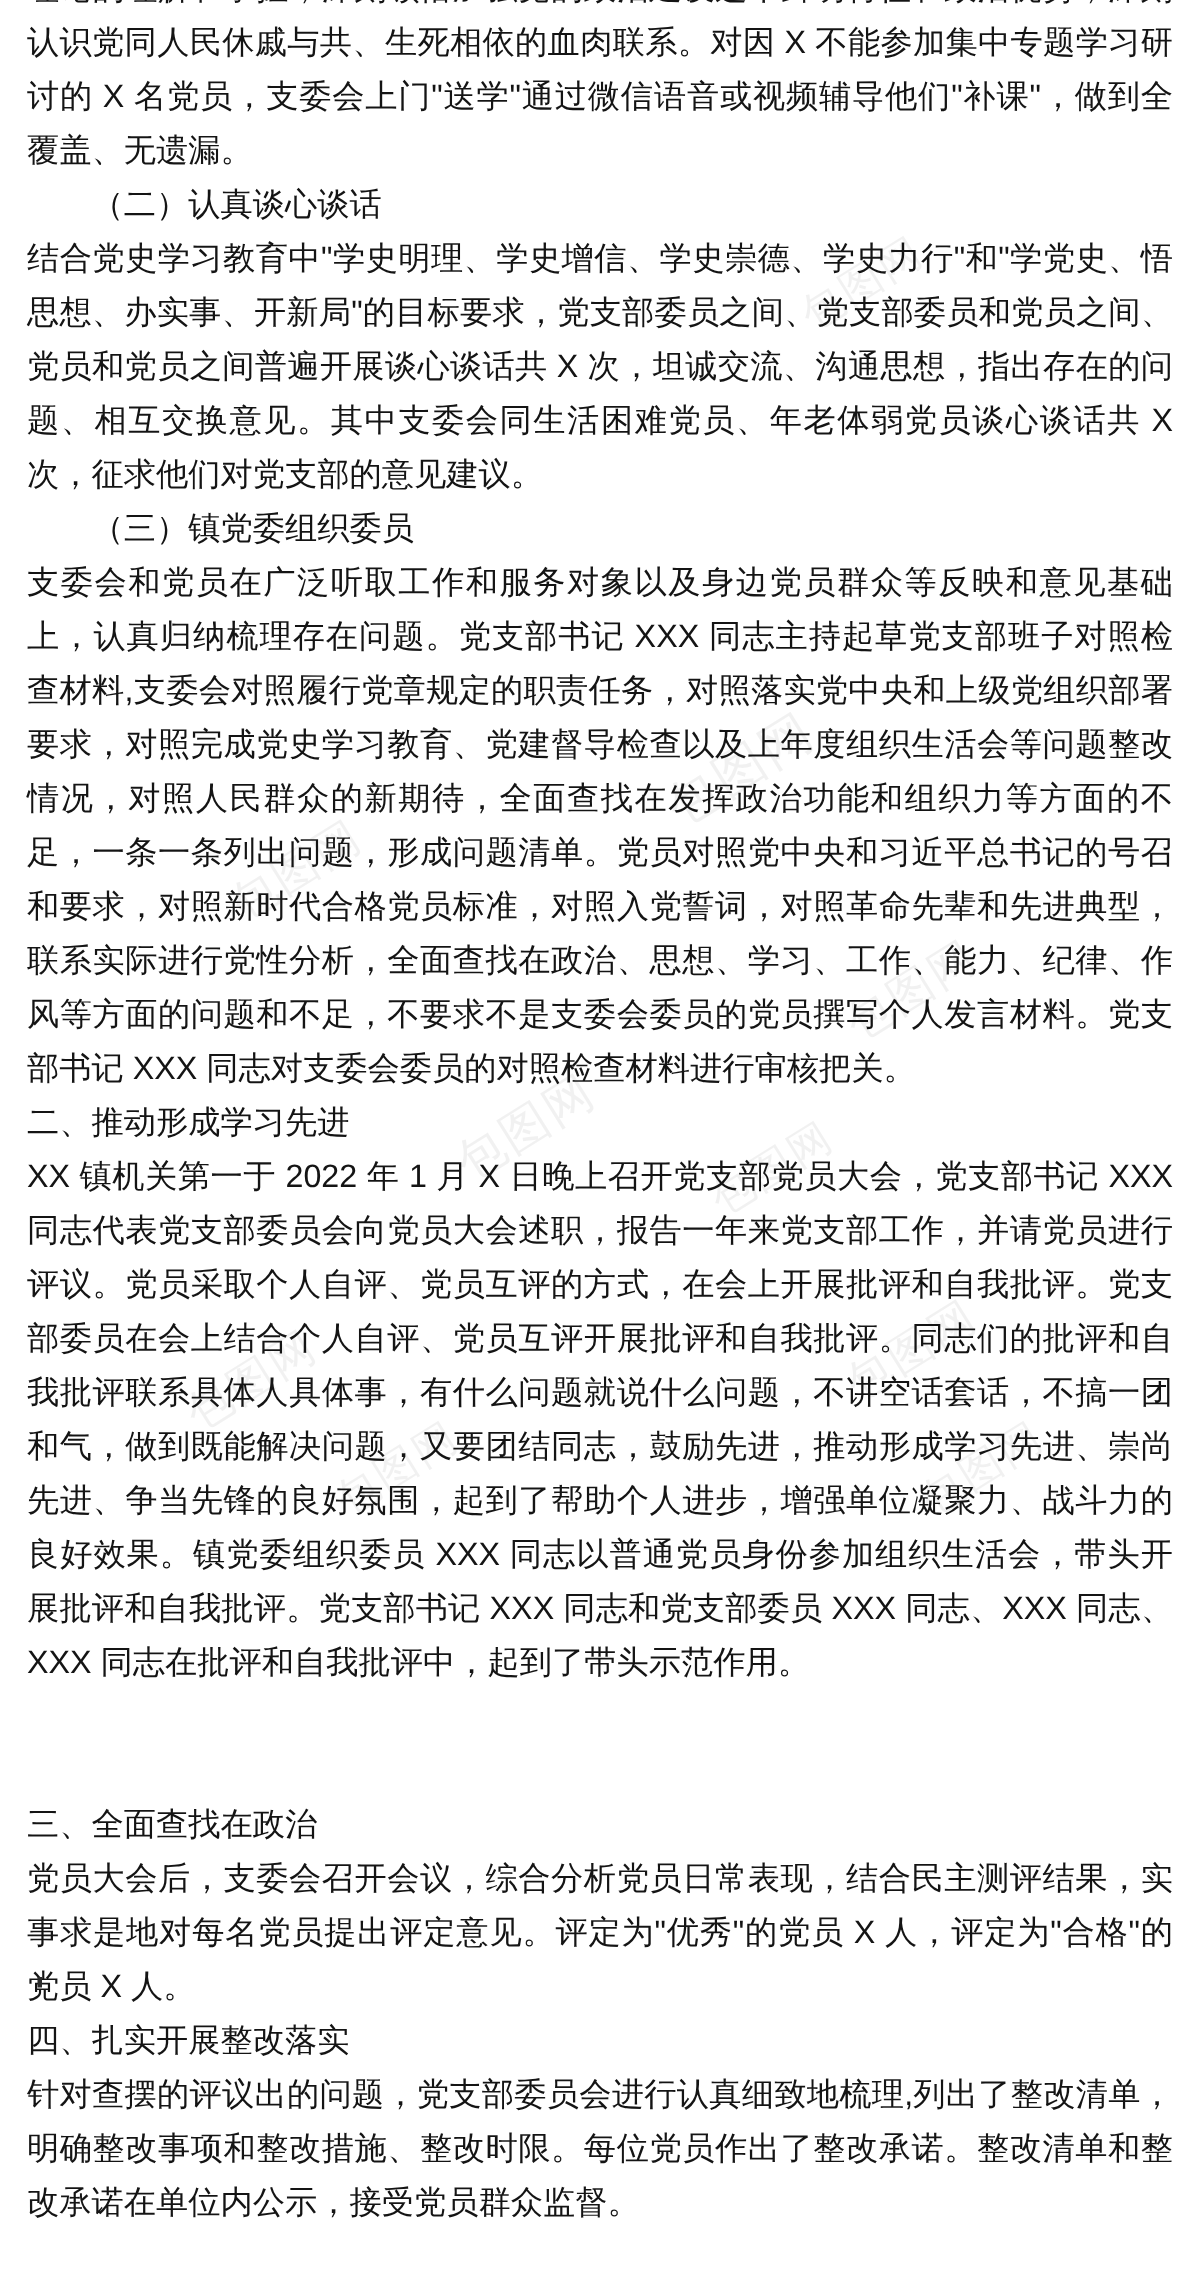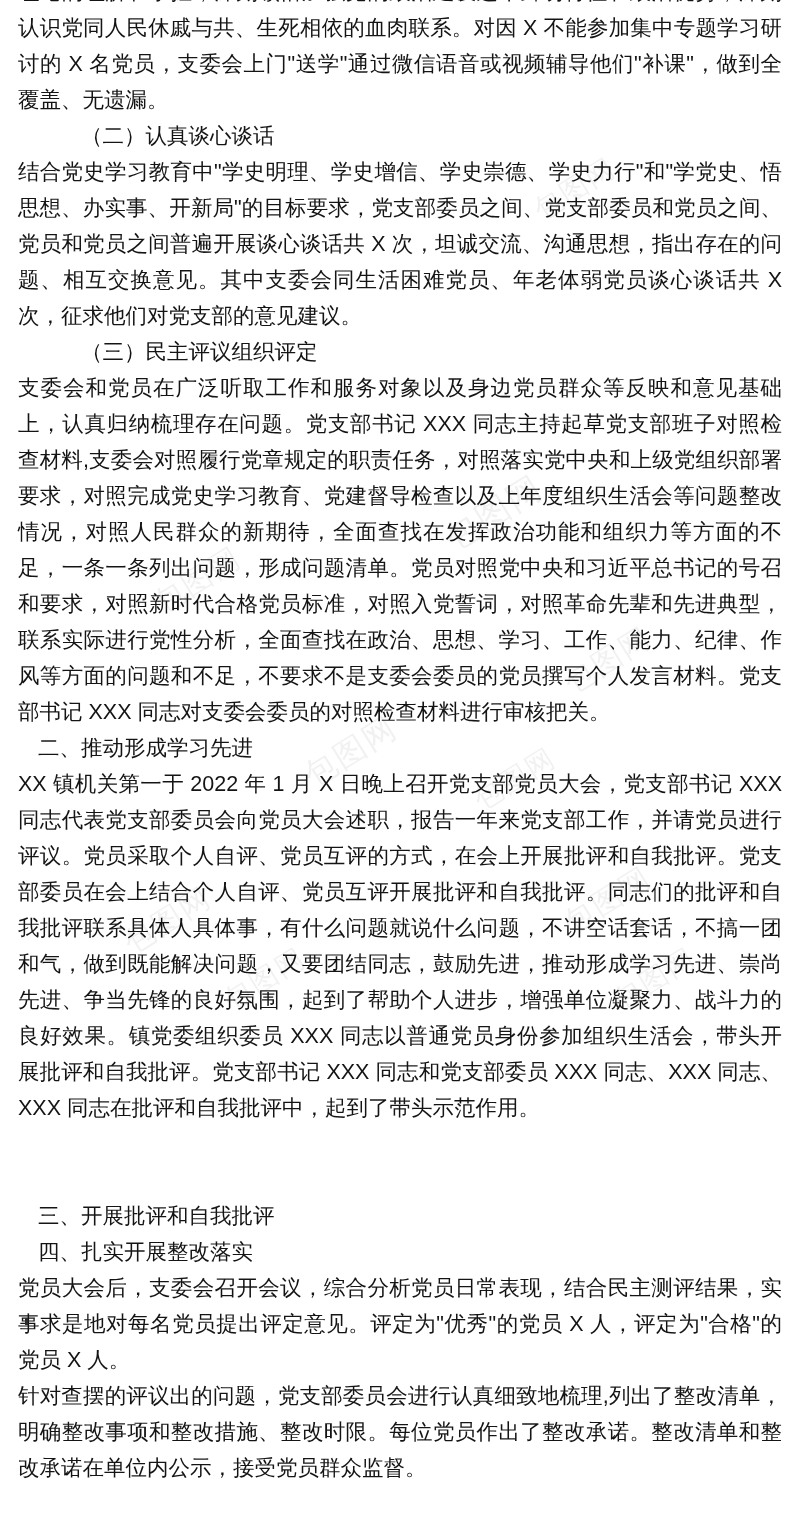--- a/index.html
+++ b/index.html
@@ -64,21 +64,20 @@
     line-height: 36px;
     text-align: justify;
     text-justify: inter-ideograph;
     text-align-last: left;
     word-break: break-all;
     letter-spacing: 0px;
     color: #141414;
   }
   p.para.heading {
     text-indent: 0;
-    margin-left: 20px;
   }
   p.para.indent2 {
     text-indent: 2em;
   }
   p.spacer-para {
     margin: 0;
     height: 36px;
   }
   p.spacer-para.tall {
     height: 72px;
@@ -113,35 +112,35 @@
 
 <div class="page">
   <div class="doc-body">
 
     <p class="para">理论的理解和掌握，深刻领悟加强党的政治建设这个鲜明特征和政治优势，深刻认识党同人民休戚与共、生死相依的血肉联系。对因 X 不能参加集中专题学习研讨的 X 名党员，支委会上门"送学"通过微信语音或视频辅导他们"补课"，做到全覆盖、无遗漏。</p>
 
     <p class="para heading indent2">（二）认真谈心谈话</p>
 
     <p class="para">结合党史学习教育中"学史明理、学史增信、学史崇德、学史力行"和"学党史、悟思想、办实事、开新局"的目标要求，党支部委员之间、党支部委员和党员之间、党员和党员之间普遍开展谈心谈话共 X 次，坦诚交流、沟通思想，指出存在的问题、相互交换意见。其中支委会同生活困难党员、年老体弱党员谈心谈话共 X 次，征求他们对党支部的意见建议。</p>
 
-    <p class="para heading indent2">（三）民主评议组织评定</p>
+    <p class="para heading indent2">（三）镇党委组织委员</p>
 
     <p class="para">支委会和党员在广泛听取工作和服务对象以及身边党员群众等反映和意见基础上，认真归纳梳理存在问题。党支部书记 XXX 同志主持起草党支部班子对照检查材料,支委会对照履行党章规定的职责任务，对照落实党中央和上级党组织部署要求，对照完成党史学习教育、党建督导检查以及上年度组织生活会等问题整改情况，对照人民群众的新期待，全面查找在发挥政治功能和组织力等方面的不足，一条一条列出问题，形成问题清单。党员对照党中央和习近平总书记的号召和要求，对照新时代合格党员标准，对照入党誓词，对照革命先辈和先进典型，联系实际进行党性分析，全面查找在政治、思想、学习、工作、能力、纪律、作风等方面的问题和不足，不要求不是支委会委员的党员撰写个人发言材料。党支部书记 XXX 同志对支委会委员的对照检查材料进行审核把关。</p>
 
     <p class="para heading">二、推动形成学习先进</p>
 
     <p class="para">XX 镇机关第一于 2022 年 1 月 X 日晚上召开党支部党员大会，党支部书记 XXX 同志代表党支部委员会向党员大会述职，报告一年来党支部工作，并请党员进行评议。党员采取个人自评、党员互评的方式，在会上开展批评和自我批评。党支部委员在会上结合个人自评、党员互评开展批评和自我批评。同志们的批评和自我批评联系具体人具体事，有什么问题就说什么问题，不讲空话套话，不搞一团和气，做到既能解决问题，又要团结同志，鼓励先进，推动形成学习先进、崇尚先进、争当先锋的良好氛围，起到了帮助个人进步，增强单位凝聚力、战斗力的良好效果。镇党委组织委员 XXX 同志以普通党员身份参加组织生活会，带头开展批评和自我批评。党支部书记 XXX 同志和党支部委员 XXX 同志、XXX 同志、XXX 同志在批评和自我批评中，起到了带头示范作用。</p>
 
 
     <p class="spacer-para tall"></p>
 
-    <p class="para heading">三、开展批评和自我批评</p>
+    <p class="para heading">三、全面查找在政治</p>
+
+    <p class="para">党员大会后，支委会召开会议，综合分析党员日常表现，结合民主测评结果，实事求是地对每名党员提出评定意见。评定为"优秀"的党员 X 人，评定为"合格"的党员 X 人。</p>
 
     <p class="para heading">四、扎实开展整改落实</p>
-
-    <p class="para">党员大会后，支委会召开会议，综合分析党员日常表现，结合民主测评结果，实事求是地对每名党员提出评定意见。评定为"优秀"的党员 X 人，评定为"合格"的党员 X 人。</p>
 
     <p class="para">针对查摆的评议出的问题，党支部委员会进行认真细致地梳理,列出了整改清单，明确整改事项和整改措施、整改时限。每位党员作出了整改承诺。整改清单和整改承诺在单位内公示，接受党员群众监督。</p>
 
   </div>
 </div>
 
 <div class="stray-mark"></div>
 
 </body></html>

